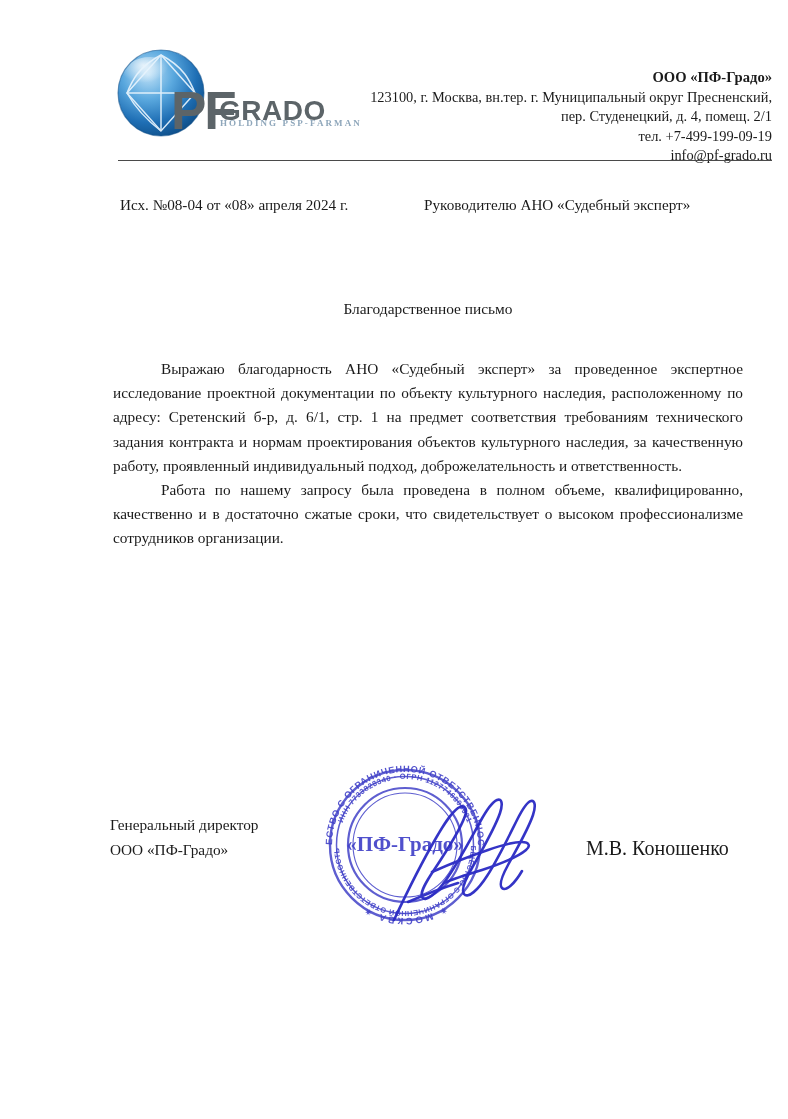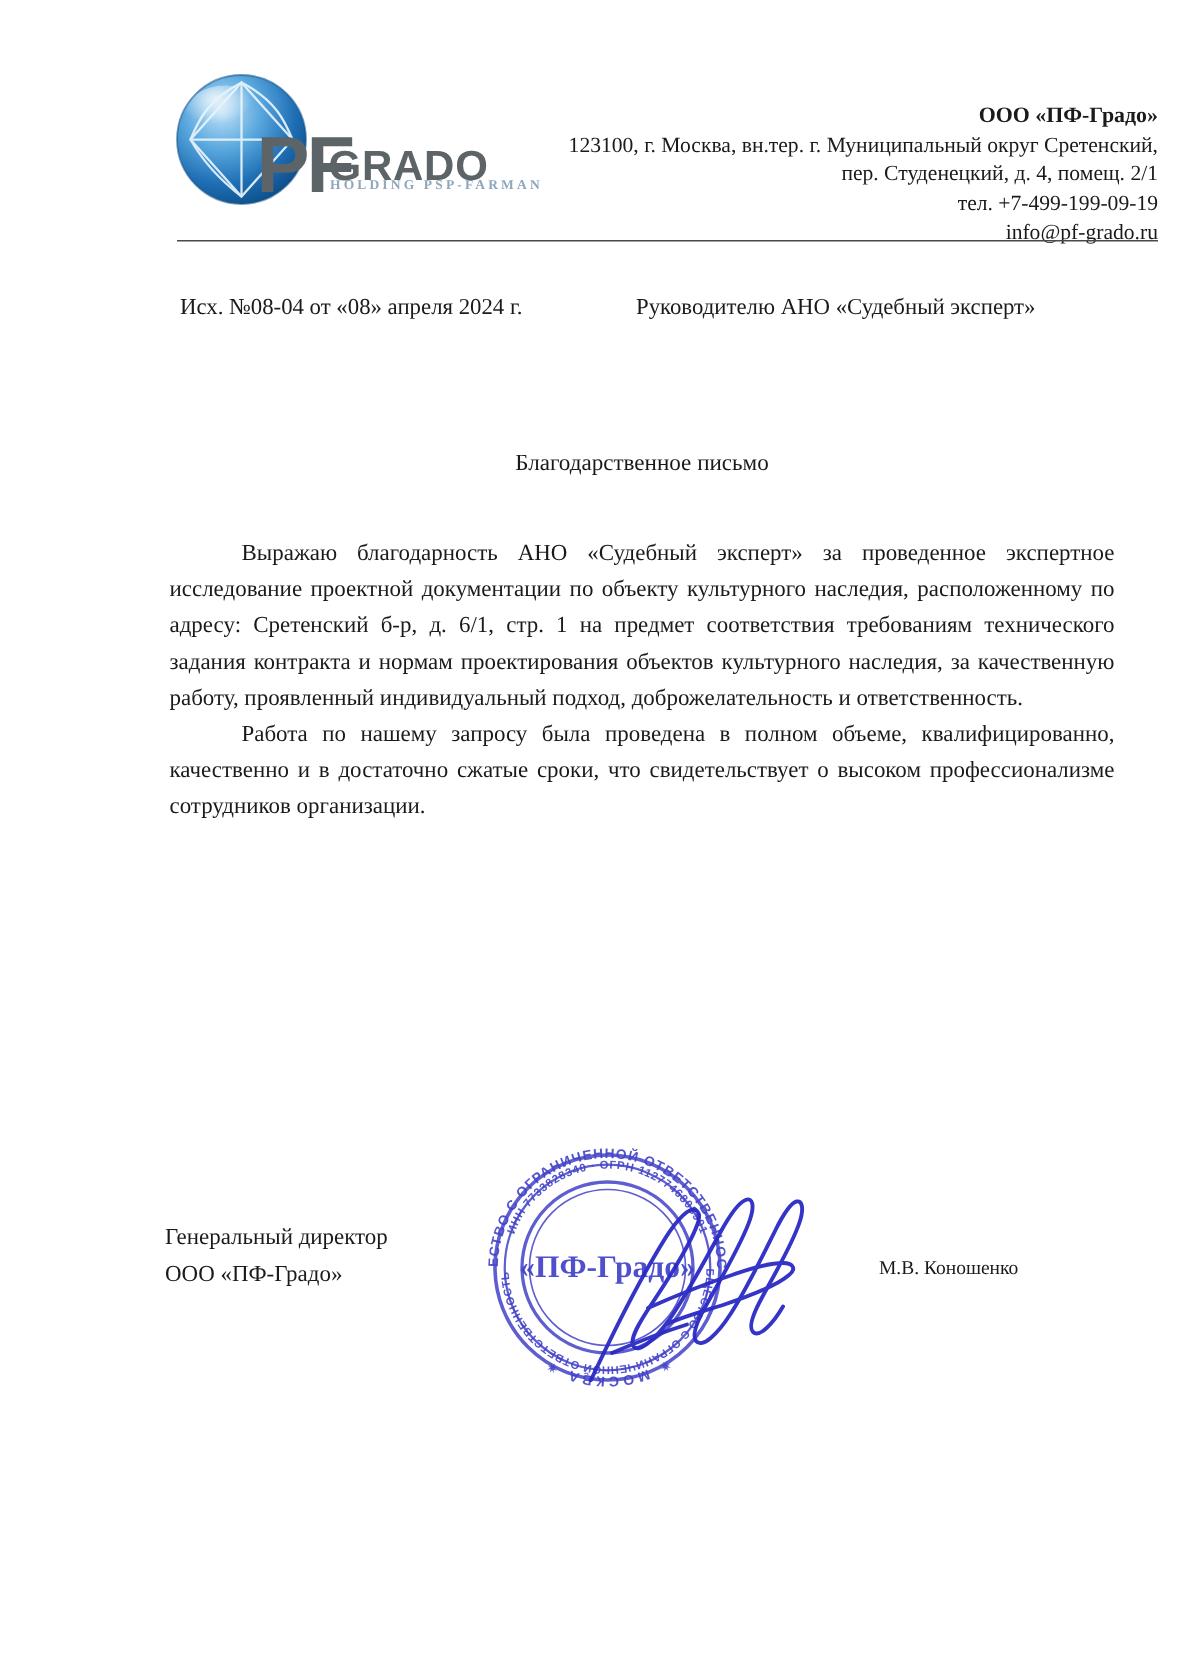--- a/index.html
+++ b/index.html
@@ -166,21 +166,21 @@
     left: 110px;
     top: 0;
     font-size: 15.3px;
     line-height: 25px;
     white-space: nowrap;
   }
   .sig-name {
     position: absolute;
     left: 586px;
     top: 25px;
-    font-size: 13px;
+    font-size: 20px;
     white-space: nowrap;
   }
 
   
   .seal-wrap {
     position: absolute;
     left: 312px;
     top: 752px;
     width: 240px;
     height: 180px;
@@ -223,21 +223,21 @@
         <circle cx="45" cy="45" r="43" fill="none" stroke="#0c4c86" stroke-width="1.2" opacity="0.55"></circle>
       </svg>
 
       <span class="logo-pf">PF</span>
       <span class="logo-holding">HOLDING PSP-FARMAN</span>
       <span class="logo-grado">GRADO</span>
     </div>
 
     <div class="company-info">
       <div class="org-name">ООО «ПФ-Градо»</div>
-      <div>123100, г. Москва, вн.тер. г. Муниципальный округ Сретенский,</div>
+      <div>123100, г. Москва, вн.тер. г. Муниципальный округ Пресненский,</div>
       <div>пер. Студенецкий, д. 4, помещ. 2/1</div>
       <div>тел. +7-499-199-09-19</div>
       <div>info@pf-grado.ru</div>
     </div>
 
     <div class="header-rule"></div>
   </div>
 
   <div class="ref-row">
     <div class="ref-out">Исх. №08-04 от «08» апреля 2024 г.</div>

